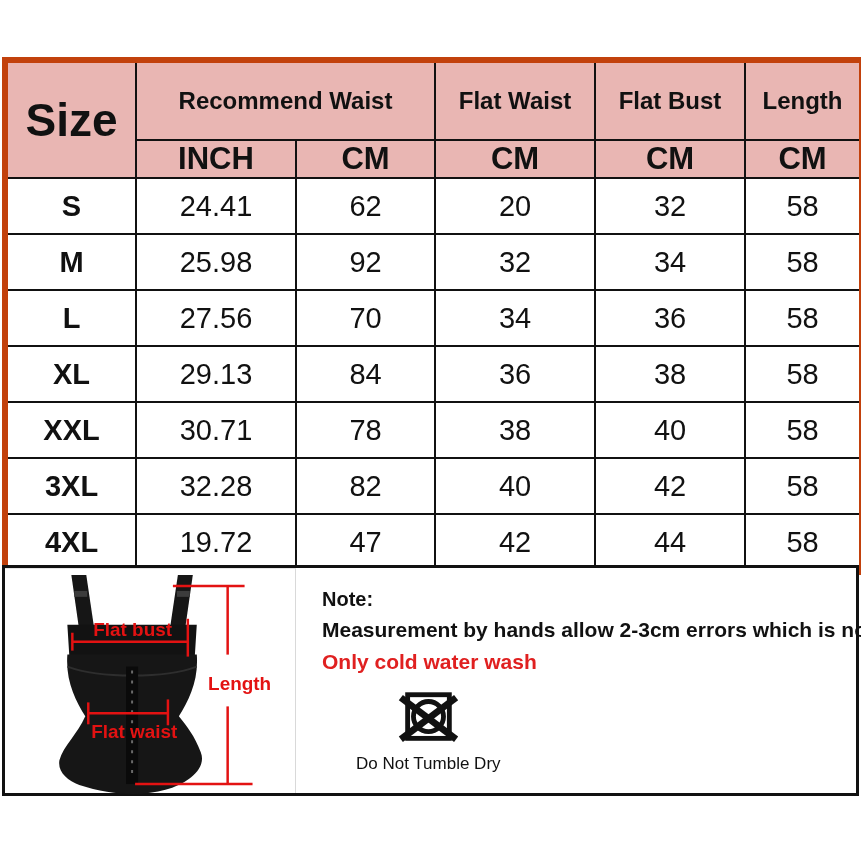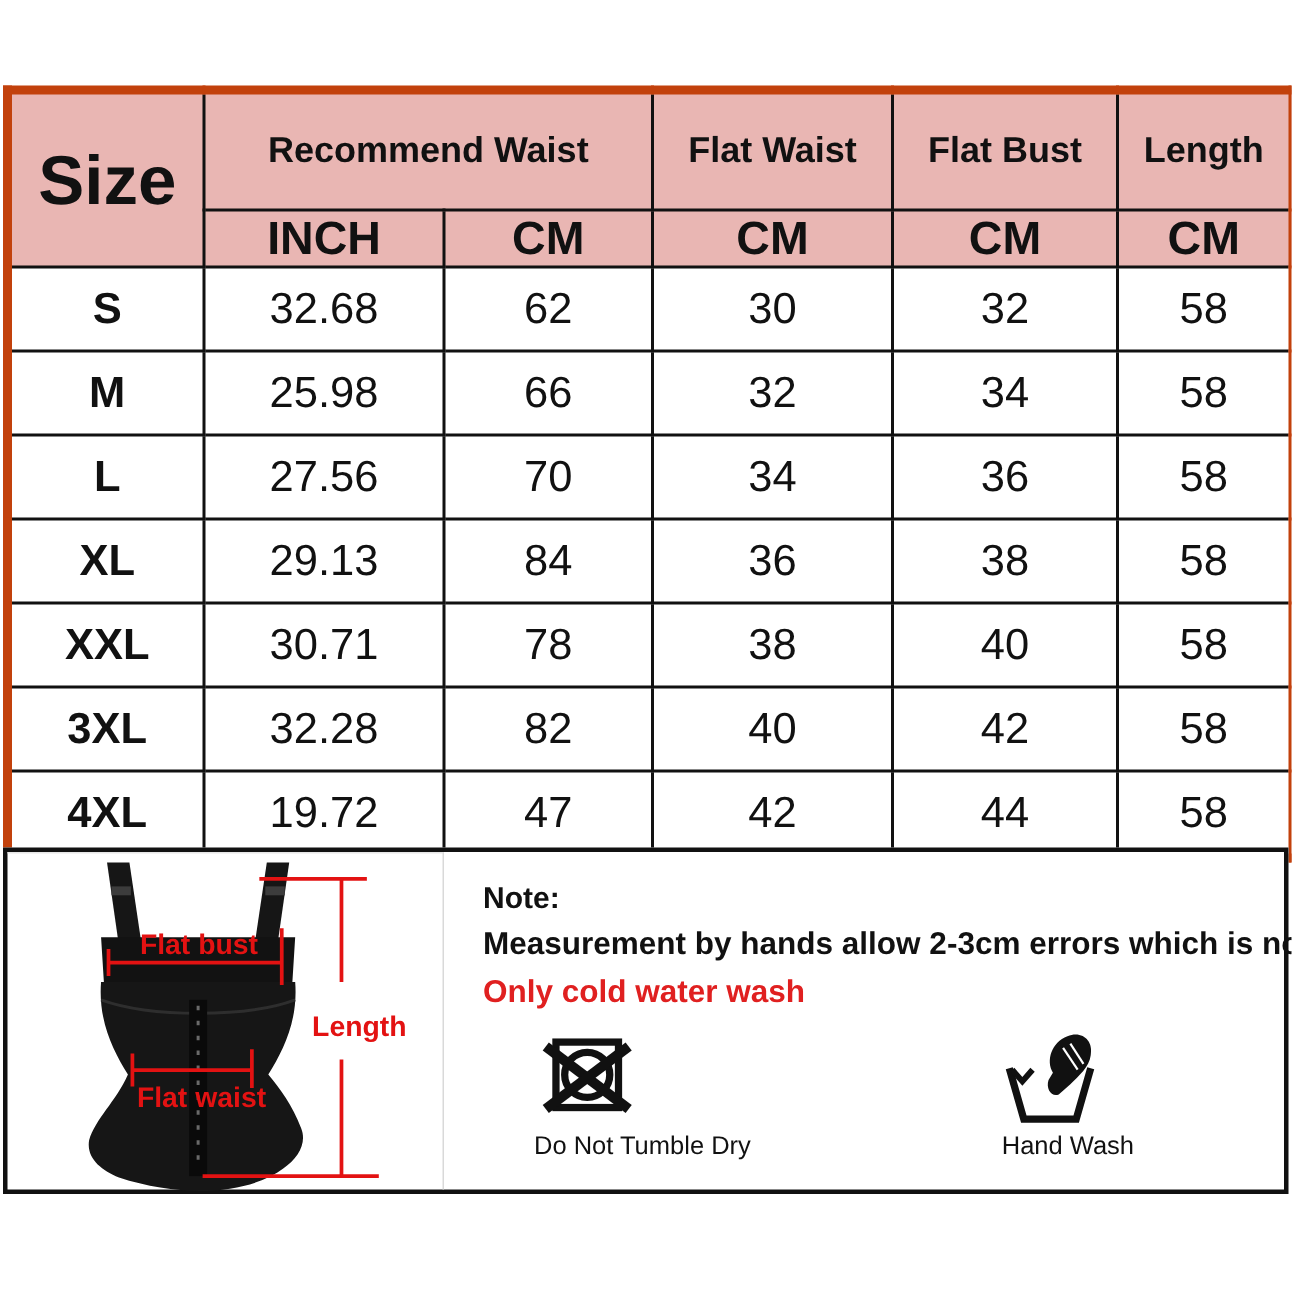--- a/index.html
+++ b/index.html
@@ -32,21 +32,21 @@
   }
   .note-pane{flex:1 1 auto;box-sizing:border-box;padding:20px 14px 0 26px;}
   .note-title{font-size:20px;font-weight:700;margin:0 0 7px 0;}
   .note-line{font-size:21px;font-weight:700;margin:0 0 8px 0;white-space:nowrap;}
   .note-red{font-size:21px;font-weight:700;color:#e02020;margin:0 0 10px 0;}
 
   .care-row{
     margin:12px 0 0 34px;width:400px;display:flex;
     justify-content:space-between;align-items:flex-end;
   }
-  .care-item{display:flex;flex-direction:column;align-items:flex-start;}
+  .care-item{display:flex;flex-direction:column;align-items:center;}
   .care-label{font-size:17px;font-weight:400;margin-top:4px;white-space:nowrap;}
 
   .diagram-svg{display:block;}
   .measure-text{font-family:"Liberation Sans",sans-serif;font-weight:700;font-size:19px;fill:#e31212;}
 </style>
 </head>
 <body>
 
 <div class="page">
 
@@ -71,30 +71,30 @@
         <th>INCH</th>
         <th>CM</th>
         <th>CM</th>
         <th>CM</th>
         <th>CM</th>
       </tr>
     </thead>
     <tbody>
       <tr>
         <td class="size-cell">S</td>
-        <td>32.68</td>
+        <td>24.41</td>
         <td>62</td>
-        <td>30</td>
+        <td>20</td>
         <td>32</td>
         <td>58</td>
       </tr>
       <tr>
         <td class="size-cell">M</td>
         <td>25.98</td>
-        <td>66</td>
+        <td>92</td>
         <td>32</td>
         <td>34</td>
         <td>58</td>
       </tr>
       <tr>
         <td class="size-cell">L</td>
         <td>27.56</td>
         <td>70</td>
         <td>34</td>
         <td>36</td>
@@ -194,28 +194,18 @@
             <rect x="14" y="9" width="43" height="45" fill="none" stroke="#111" stroke-width="5"></rect>
             <circle cx="35.5" cy="31.5" r="15.5" fill="none" stroke="#111" stroke-width="5"></circle>
             <line x1="7" y1="12" x2="64" y2="55" stroke="#111" stroke-width="7"></line>
             <line x1="64" y1="12" x2="7" y2="55" stroke="#111" stroke-width="7"></line>
           </svg>
           <div class="care-label">Do Not Tumble Dry</div>
         </div>
 
 
 
-        <div class="care-item">
-          <svg width="64" height="64" viewBox="0 0 64 66">
-            <path d="M4,27 L14,62 L50,62 L60,27" fill="none" stroke="#111" stroke-width="5"></path>
-            <path d="M6,28 l7,8 l7,-8" fill="none" stroke="#111" stroke-width="4"></path>
-            <path d="M34,30 C29,22 33,9 44,5 C54,1 62,8 60,18 C59,26 52,32 46,38 L38,45 C33,47 29,41 31,35 Z" fill="#111"></path>
-            <line x1="41" y1="13" x2="51" y2="28" stroke="#fff" stroke-width="1.5"></line>
-            <line x1="46" y1="10" x2="55" y2="24" stroke="#fff" stroke-width="1.5"></line>
-          </svg>
-          <div class="care-label">Hand Wash</div>
-        </div>
 
       </div>
     </div>
 
   </div>
 </div>
 
 </body></html>

